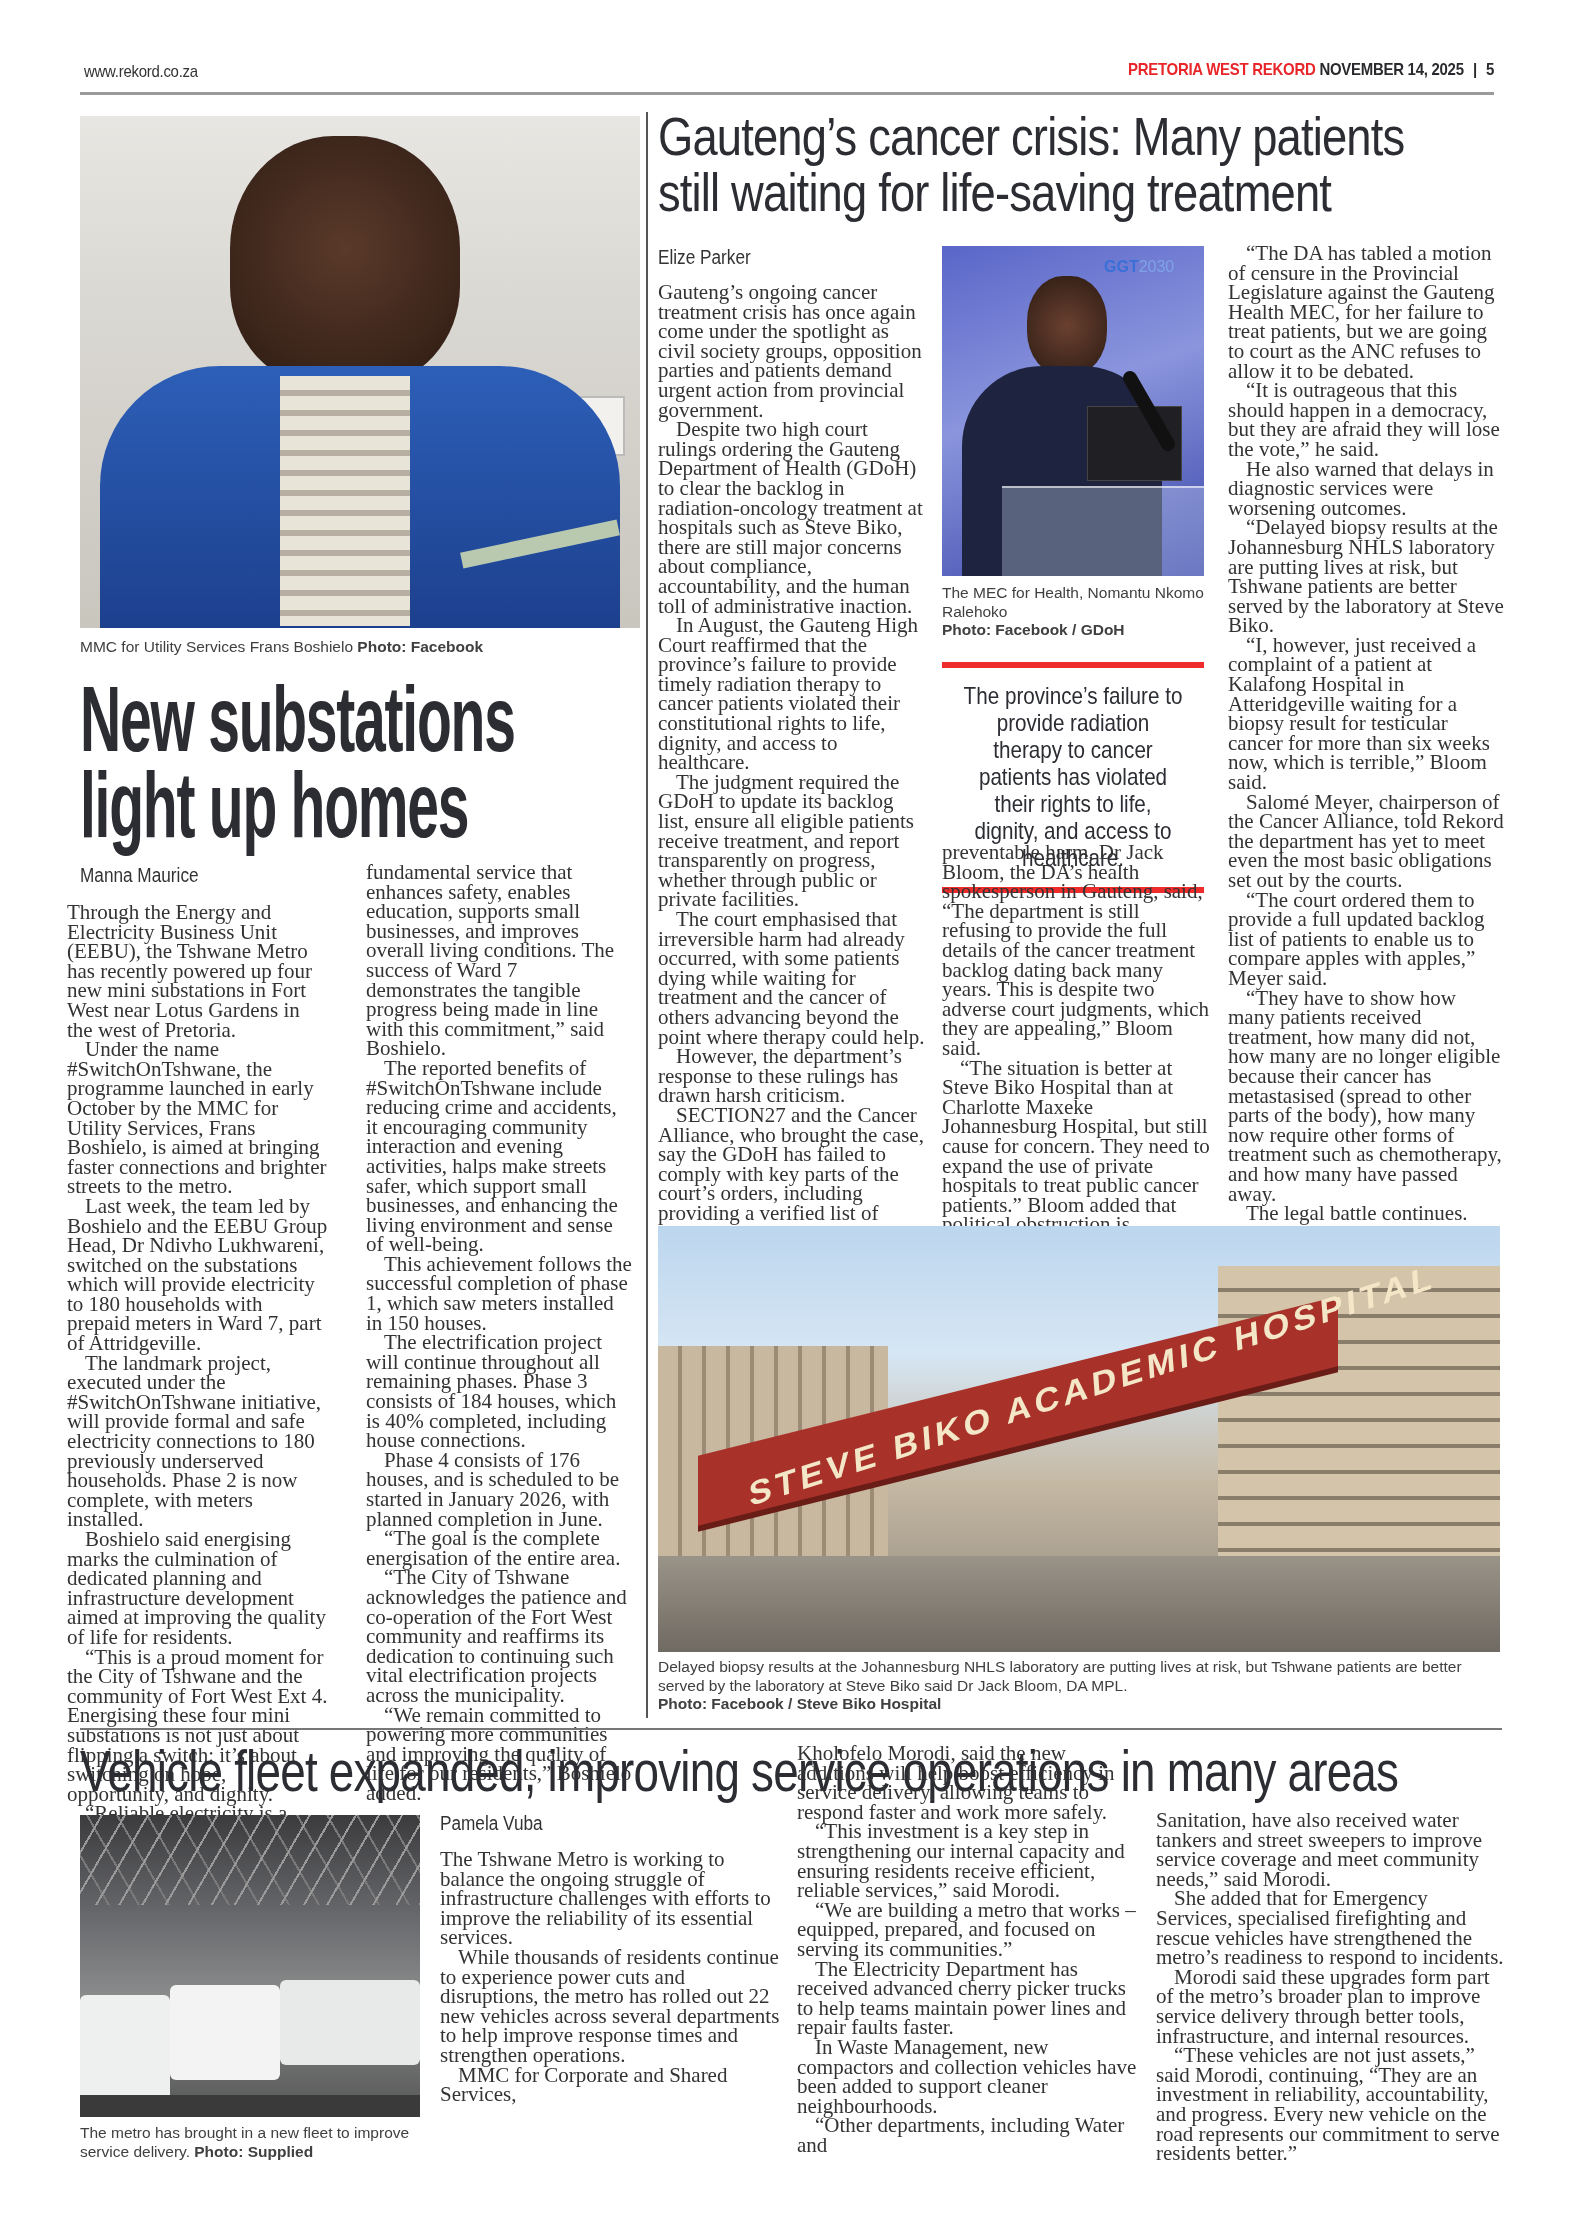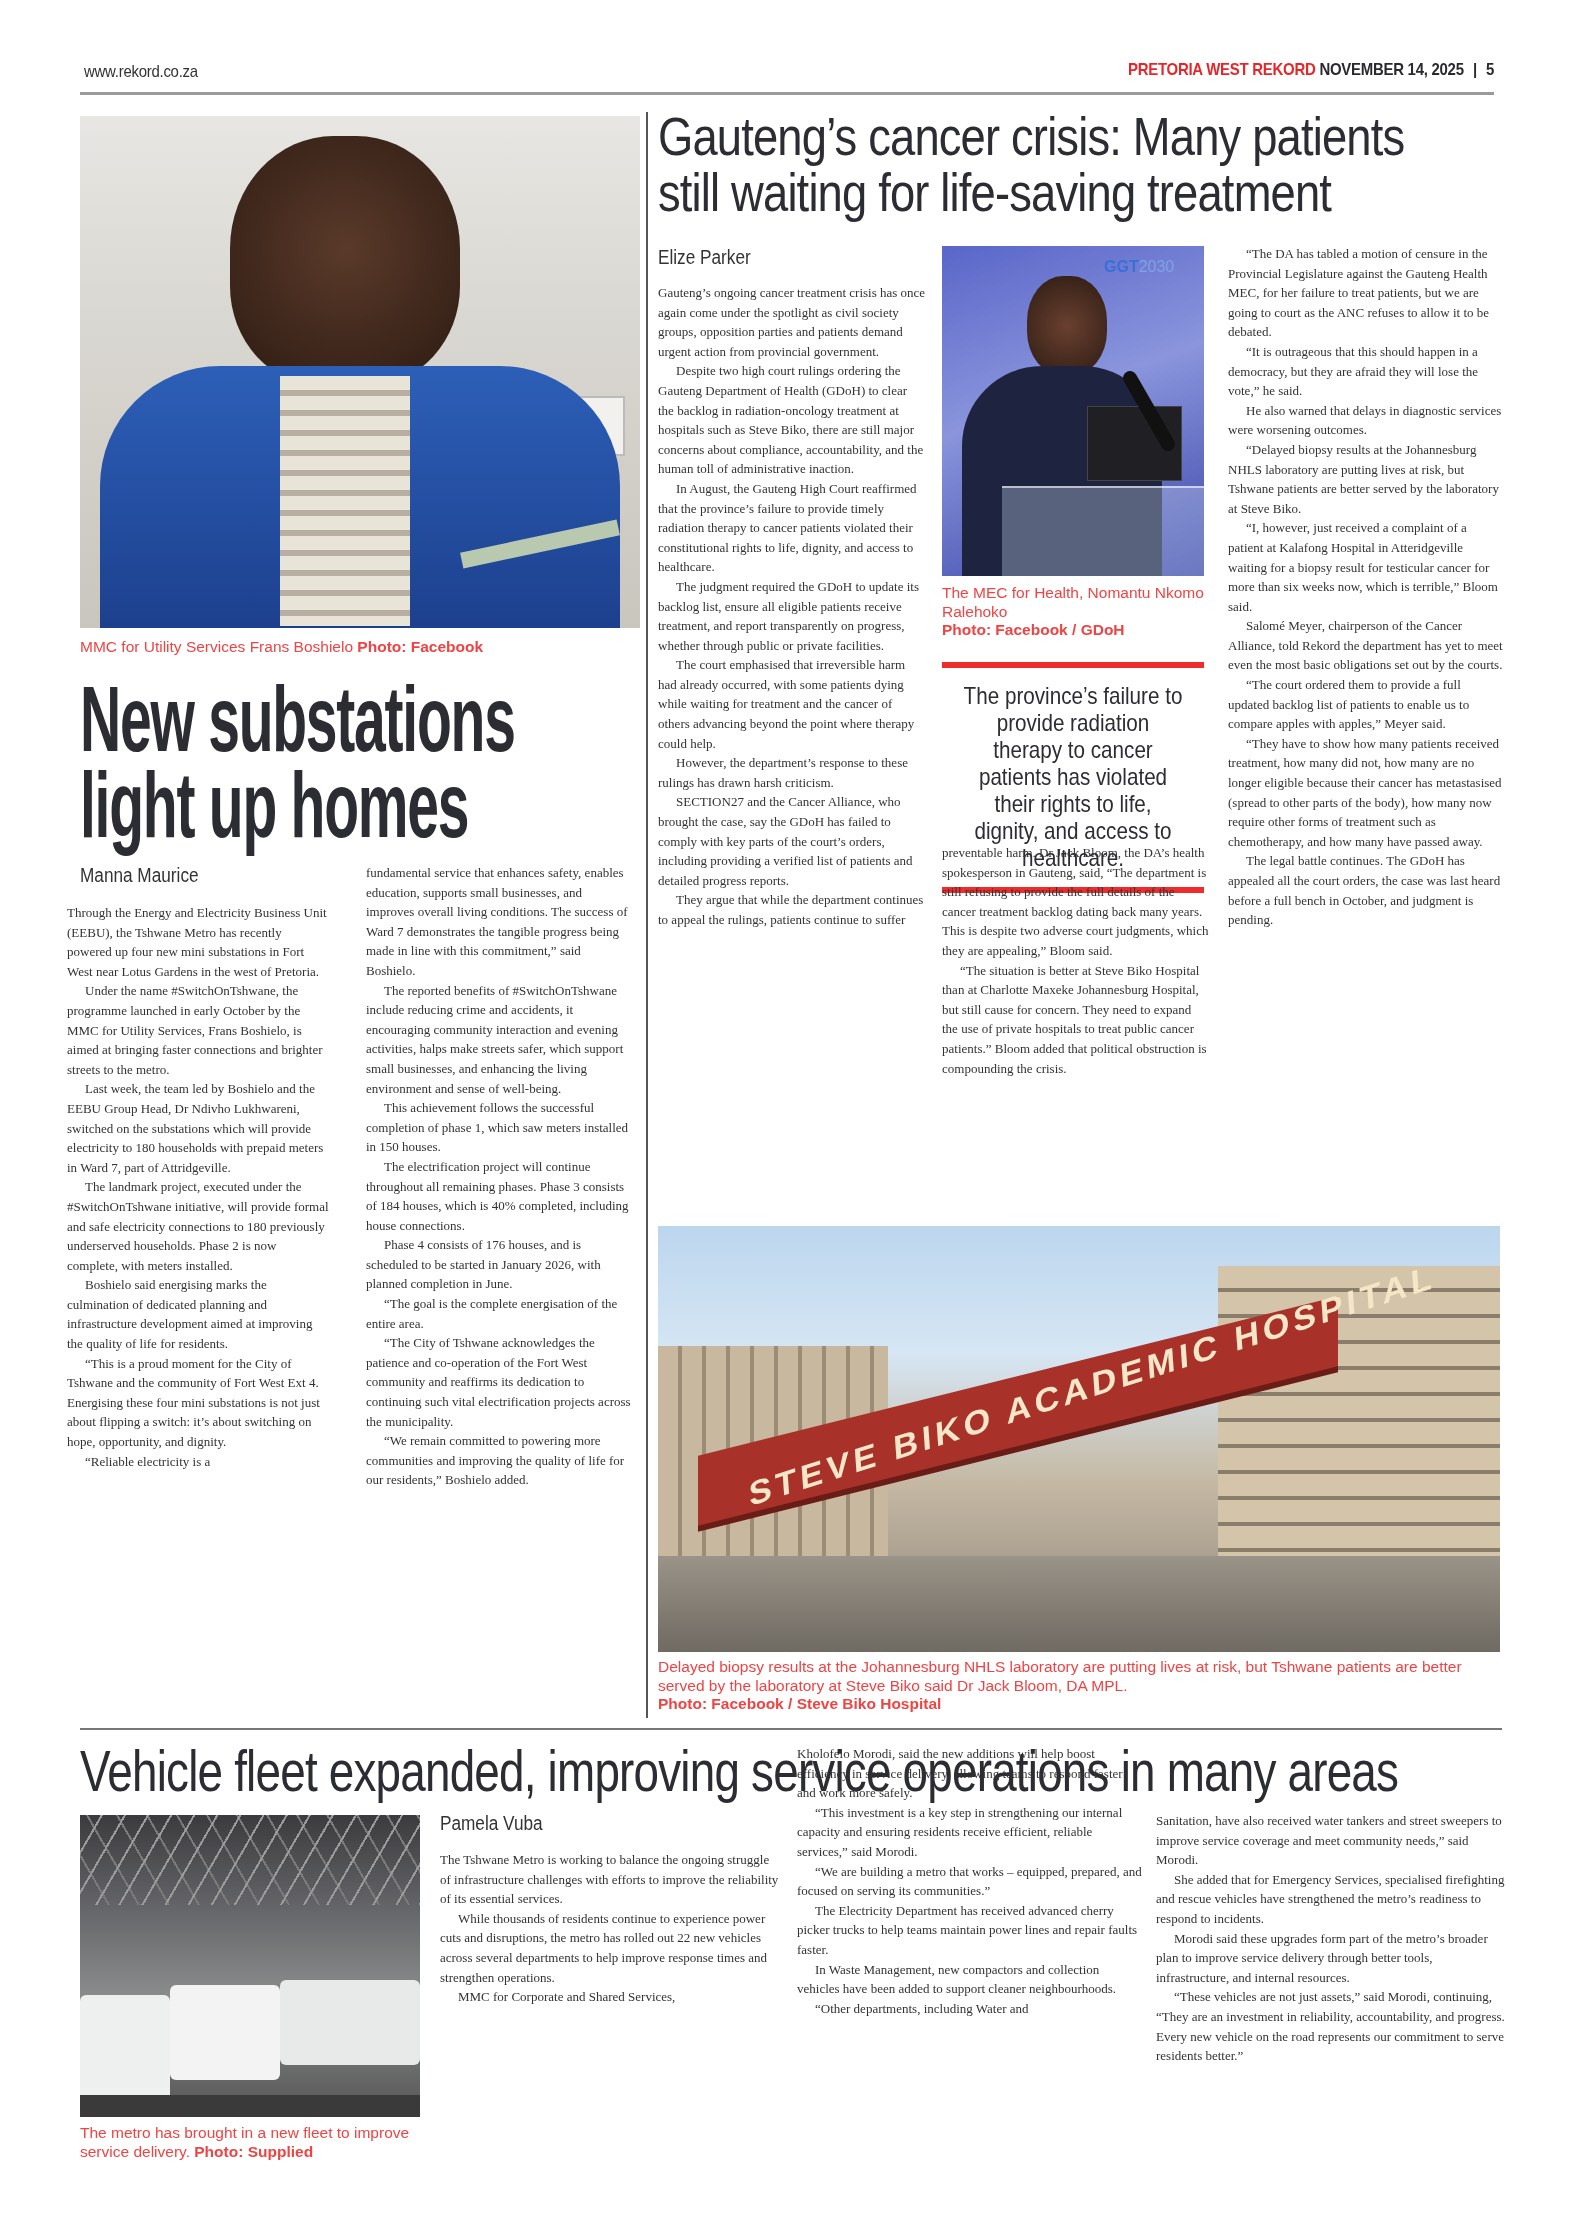--- a/index.html
+++ b/index.html
@@ -8,25 +8,25 @@
   .serif { font-family: "Liberation Serif", "DejaVu Serif", serif; }
   .sans { font-family: "Liberation Sans", "DejaVu Sans", sans-serif; }
 
   
   .hdr-url { left: 84px; top: 62px; font-size: 17px; color: #333; letter-spacing: -0.3px; transform: scaleX(0.88); transform-origin: left; }
   .hdr-right { right: 78px; top: 60px; font-size: 17px; font-weight: bold; letter-spacing: -0.3px; transform: scaleX(0.88); transform-origin: right; white-space: nowrap; }
   .hdr-right .brand { color: #e8262a; }
   .hdr-rule { left: 80px; right: 78px; top: 92px; height: 3px; background: #9a9a9a; }
 
   
-  .body { font-size: 13px; line-height: 19.6px; color: #333; text-align: left; }
+  .body { font-size: 21px; line-height: 19.6px; color: #333; text-align: left; }
   .body p { text-indent: 0; }
   .body p + p { text-indent: 18px; }
   .byline { font-size: 20px; color: #333; transform: scaleX(0.86); transform-origin: left; white-space: nowrap; }
-  .caption { font-size: 15.5px; line-height: 18.5px; color: #ef4444; }
+  .caption { font-size: 15.5px; line-height: 18.5px; color: #404040; }
   .caption b { font-weight: bold; }
 
   
   .photo { overflow: hidden; }
   .vrule { width: 2px; background: #555; }
   .hrule { height: 2px; background: #888; }
 
   .headline-gauteng { left: 658px; top: 108px; font-size: 54px; line-height: 56px; color: #2b2d33; letter-spacing: -1px; transform: scaleX(0.84); transform-origin: left; white-space: nowrap; }
   .headline-sub { left: 80px; top: 676px; font-size: 92px; line-height: 86px; font-weight: bold; color: #2b2d33; letter-spacing: -2px; transform: scaleX(0.62); transform-origin: left; white-space: nowrap; }
   .headline-fleet { left: 80px; top: 1740px; font-size: 58px; line-height: 62px; color: #2b2d33; letter-spacing: -1px; transform: scaleX(0.79); transform-origin: left; white-space: nowrap; }

